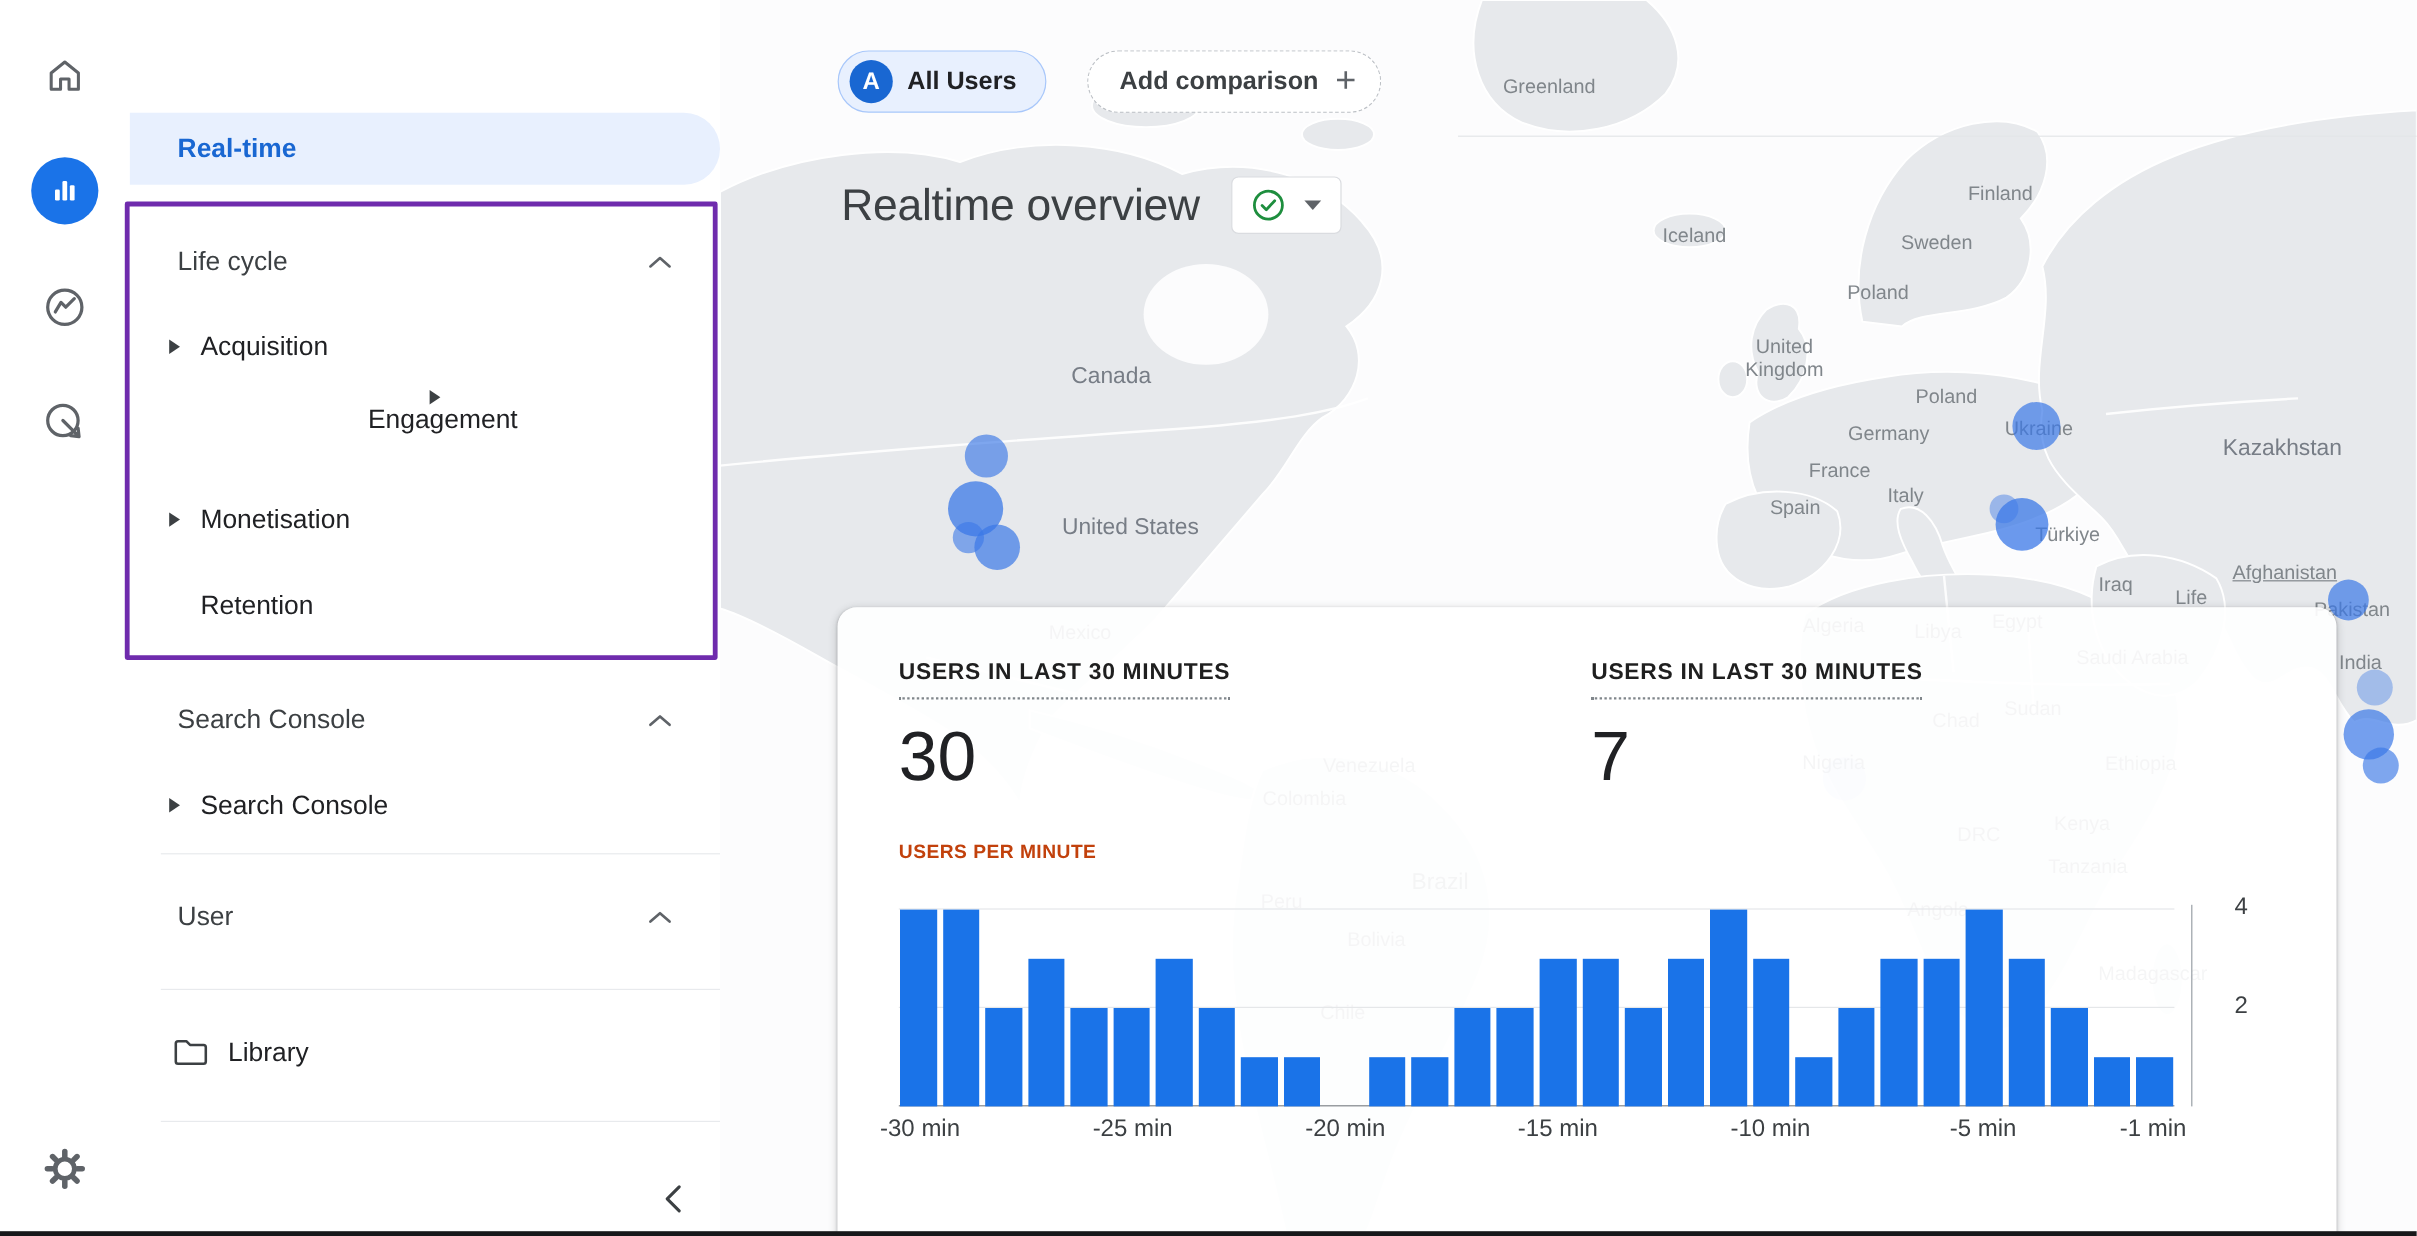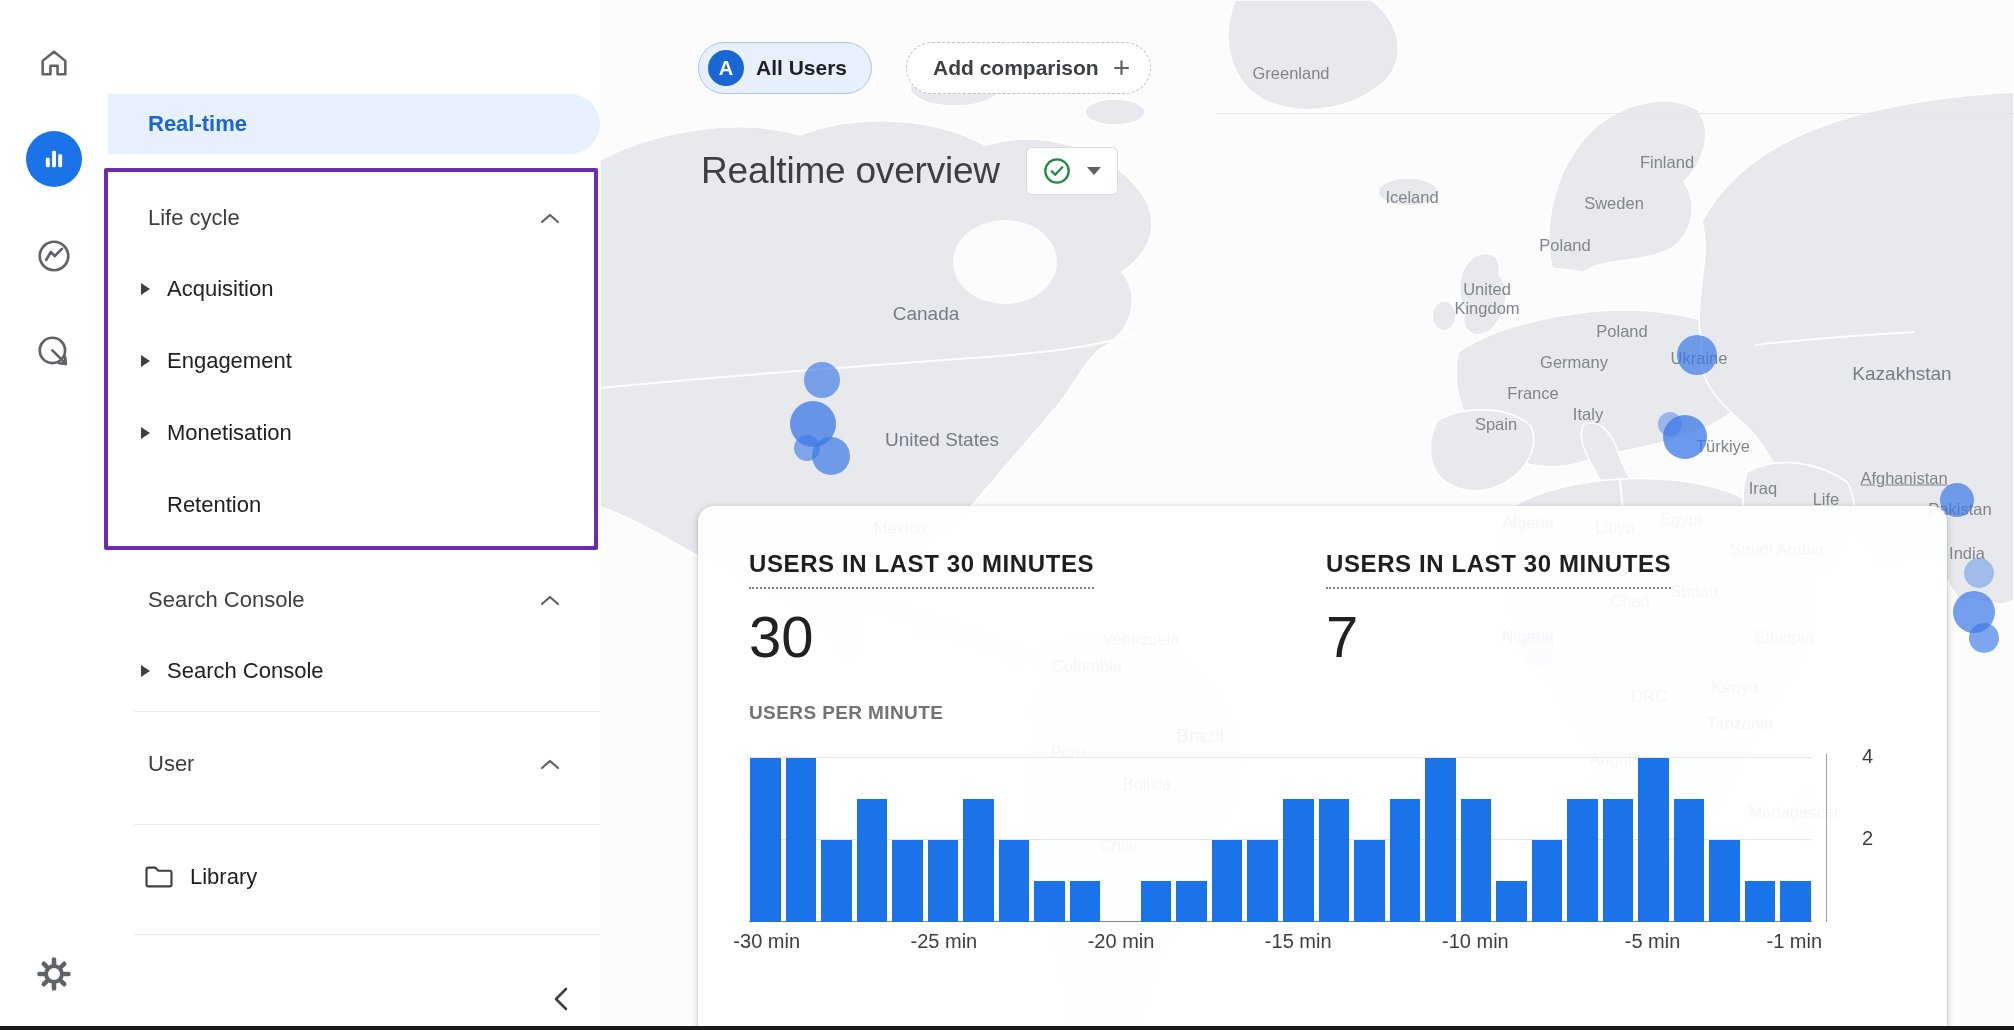--- a/index.html
+++ b/index.html
@@ -41,23 +41,23 @@
   .add-chip .plus { font-size:30px; font-weight:normal; color:#5f6368; line-height:1; }
   .title-row { position:absolute; left:101px; top:142px; height:58px; display:flex; align-items:center; gap:26px; z-index:6; }
   .title-row h1 { font-size:37px; font-weight:normal; color:#3c4043; letter-spacing:-0.2px; }
   .status-btn { display:flex; align-items:center; gap:16px; height:48px; padding:0 16px; border:1px solid #dadce0; border-radius:6px; background:#fff; cursor:pointer; }
   .caret { width:0; height:0; border-left:7px solid transparent; border-right:7px solid transparent; border-top:8px solid #5f6368; }
 
   
   .card { position:absolute; left:98px; top:506px; width:1249px; height:560px; background:rgba(255,255,255,0.92); border-radius:16px; box-shadow:0 1px 2px rgba(60,64,67,.3), 0 2px 6px 2px rgba(60,64,67,.15); z-index:5; }
   .metric { position:absolute; top:44px; }
   .metric.m1 { left:51px; } .metric.m2 { left:628px; }
-  .metric .mlabel { display:inline-block; font-size:24px; font-weight:bold; letter-spacing:0.6px; color:#1f1f1f; padding-bottom:9px; border-bottom:2px dotted #80868b; }
+  .metric .mlabel { display:inline-block; font-size:19px; font-weight:bold; letter-spacing:0.6px; color:#1f1f1f; padding-bottom:9px; border-bottom:2px dotted #80868b; }
   .metric .mvalue { font-size:58px; font-weight:normal; color:#202124; margin-top:14px; }
-  .chart-title { position:absolute; left:51px; top:196px; font-size:19px; font-weight:bold; letter-spacing:0.4px; color:#737373; }
+  .chart-title { position:absolute; left:51px; top:196px; font-size:16px; font-weight:bold; letter-spacing:0.4px; color:#c2410c; }
   .plot { position:absolute; left:51px; top:248px; width:1063px; height:168px; }
   .gridline { position:absolute; left:0; width:100%; height:1px; background:#e5e7e9; }
   .baseline { position:absolute; left:0; bottom:0; width:100%; height:1px; background:#80868b; }
   .bars { position:absolute; inset:0; display:flex; align-items:flex-end; gap:5px; padding:0 1px; }
   .bar { flex:1; background:#1a73e8; }
   .vaxis { position:absolute; left:1128px; top:248px; width:1px; height:168px; background:#9aa0a6; }
   .ytick { position:absolute; left:1164px; width:46px; font-size:20px; color:#3c4043; }
   .xtick { position:absolute; top:424px; transform:translateX(-50%); font-size:20px; color:#3c4043; white-space:nowrap; }
 
   
@@ -124,21 +124,21 @@
         <div class="side-header" style="top: 190px;">
           <span>Life cycle</span>
           <svg width="20" height="11" viewBox="0 0 20 11">
             <path d="M2 9 L10 2 L18 9" fill="none" stroke="#5f6368" stroke-width="2.2" stroke-linecap="round" stroke-linejoin="round"></path>
           </svg>
         </div>
         <div class="tree-item" style="top: 253px;">
           <span class="tri"></span>
           <span>Acquisition</span>
         </div>
-        <div class="tree-item" style="top: 325px;">
+        <div class="tree-item" style="top: 325px; flex-direction: column;">
           <span class="tri"></span>
           <span>Engagement</span>
         </div>
         <div class="tree-item" style="top: 397px;">
           <span class="tri"></span>
           <span>Monetisation</span>
         </div>
         <div class="tree-item" style="top: 469px;">
           <span class="tri empty"></span>
           <span>Retention</span>

